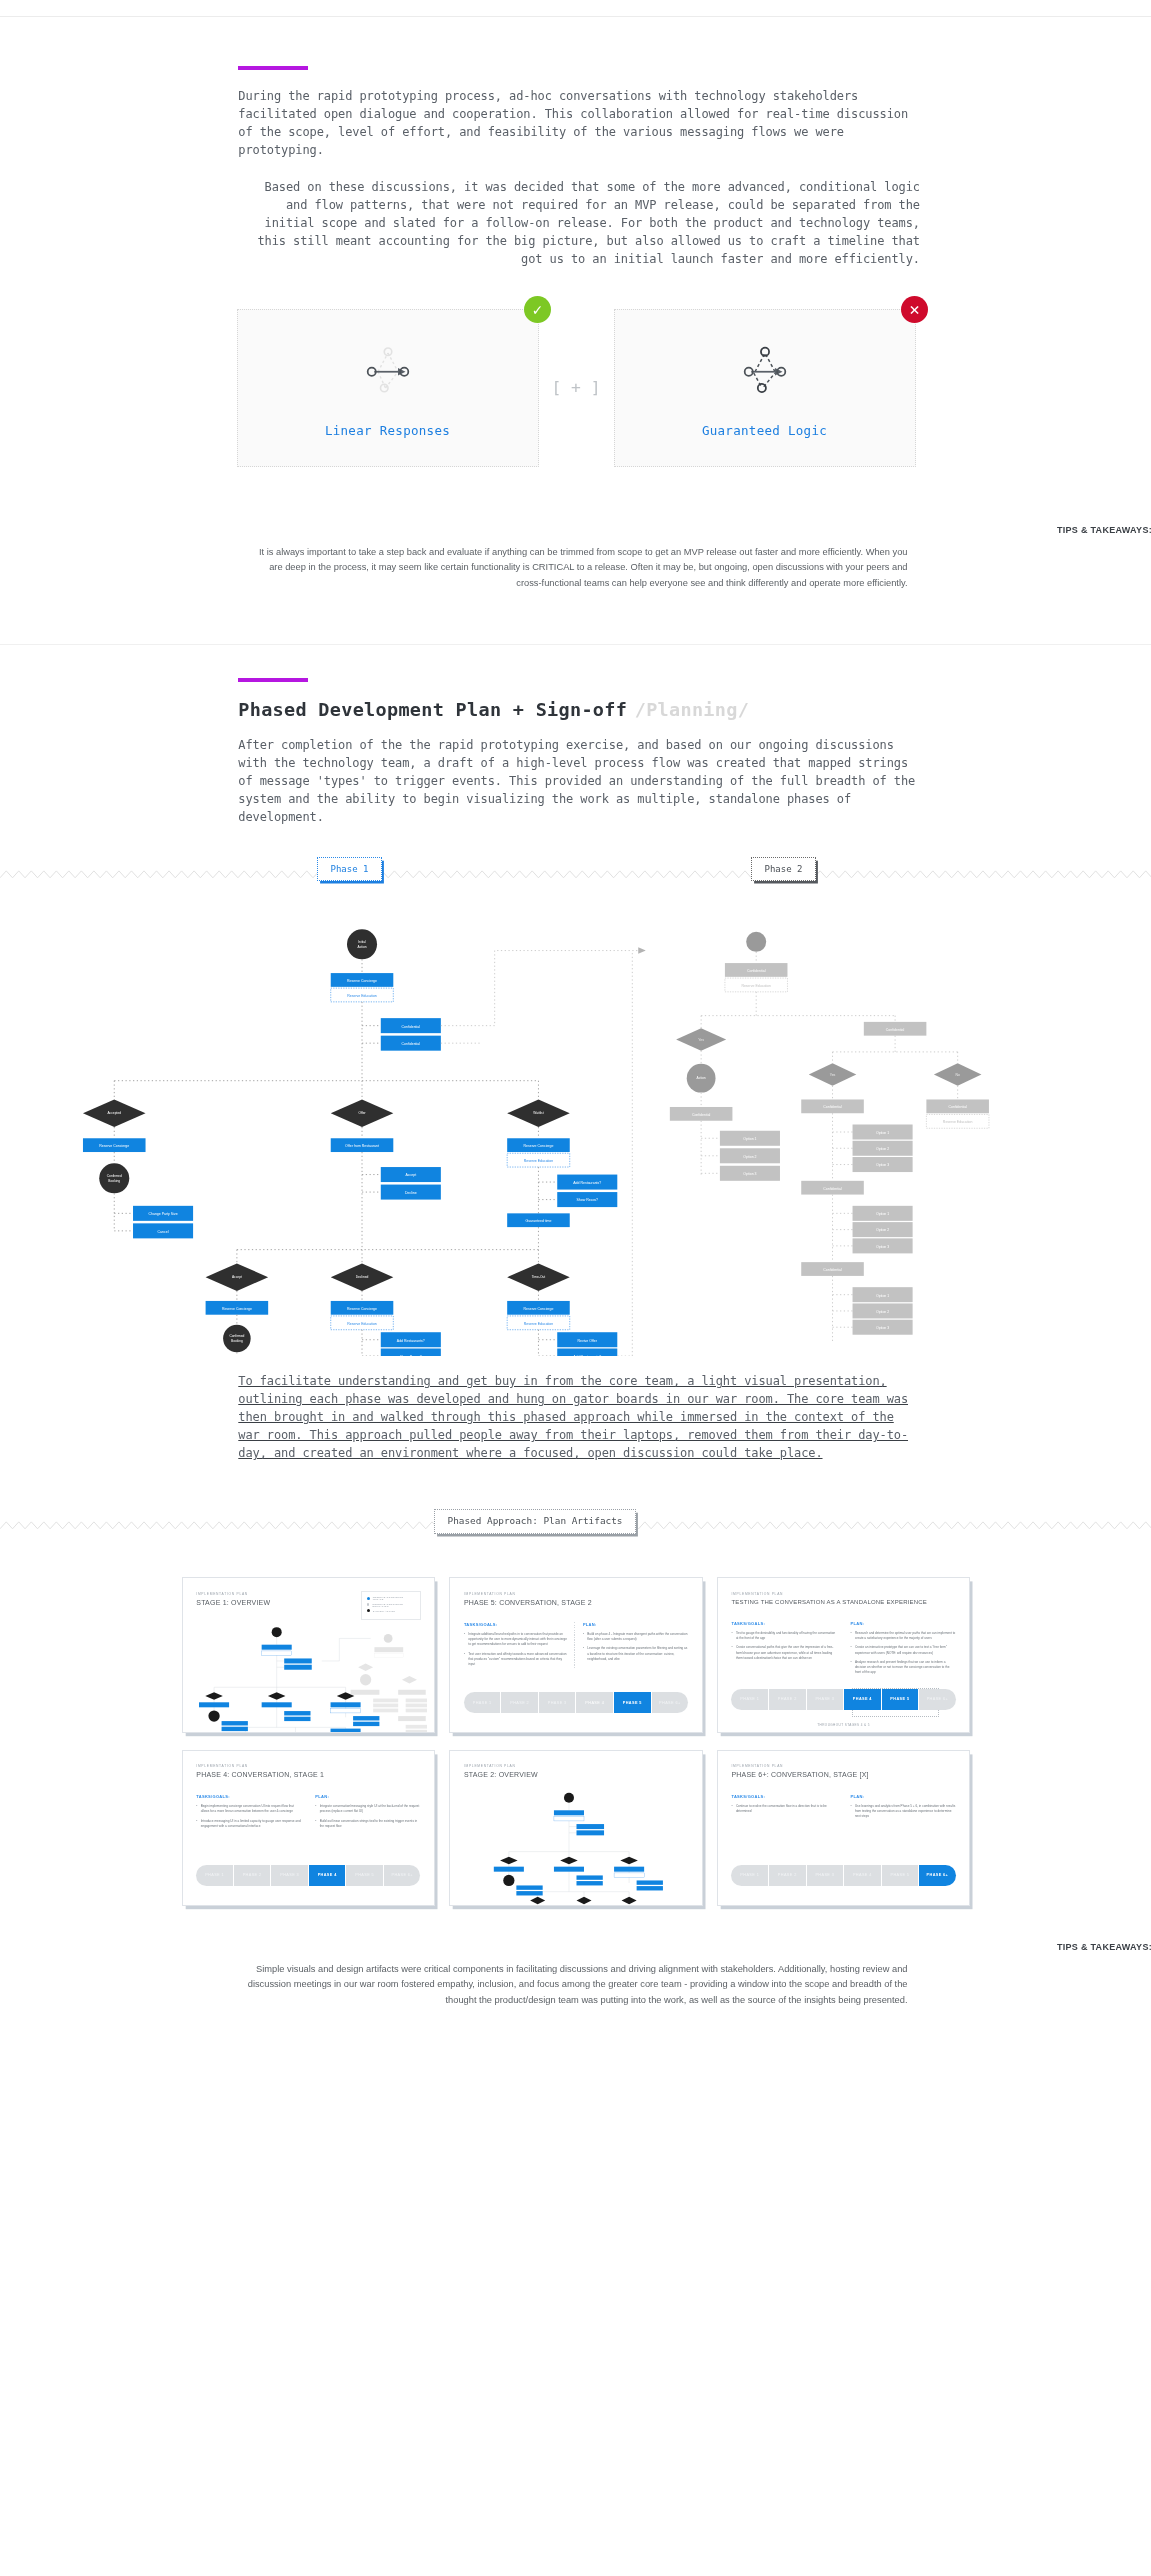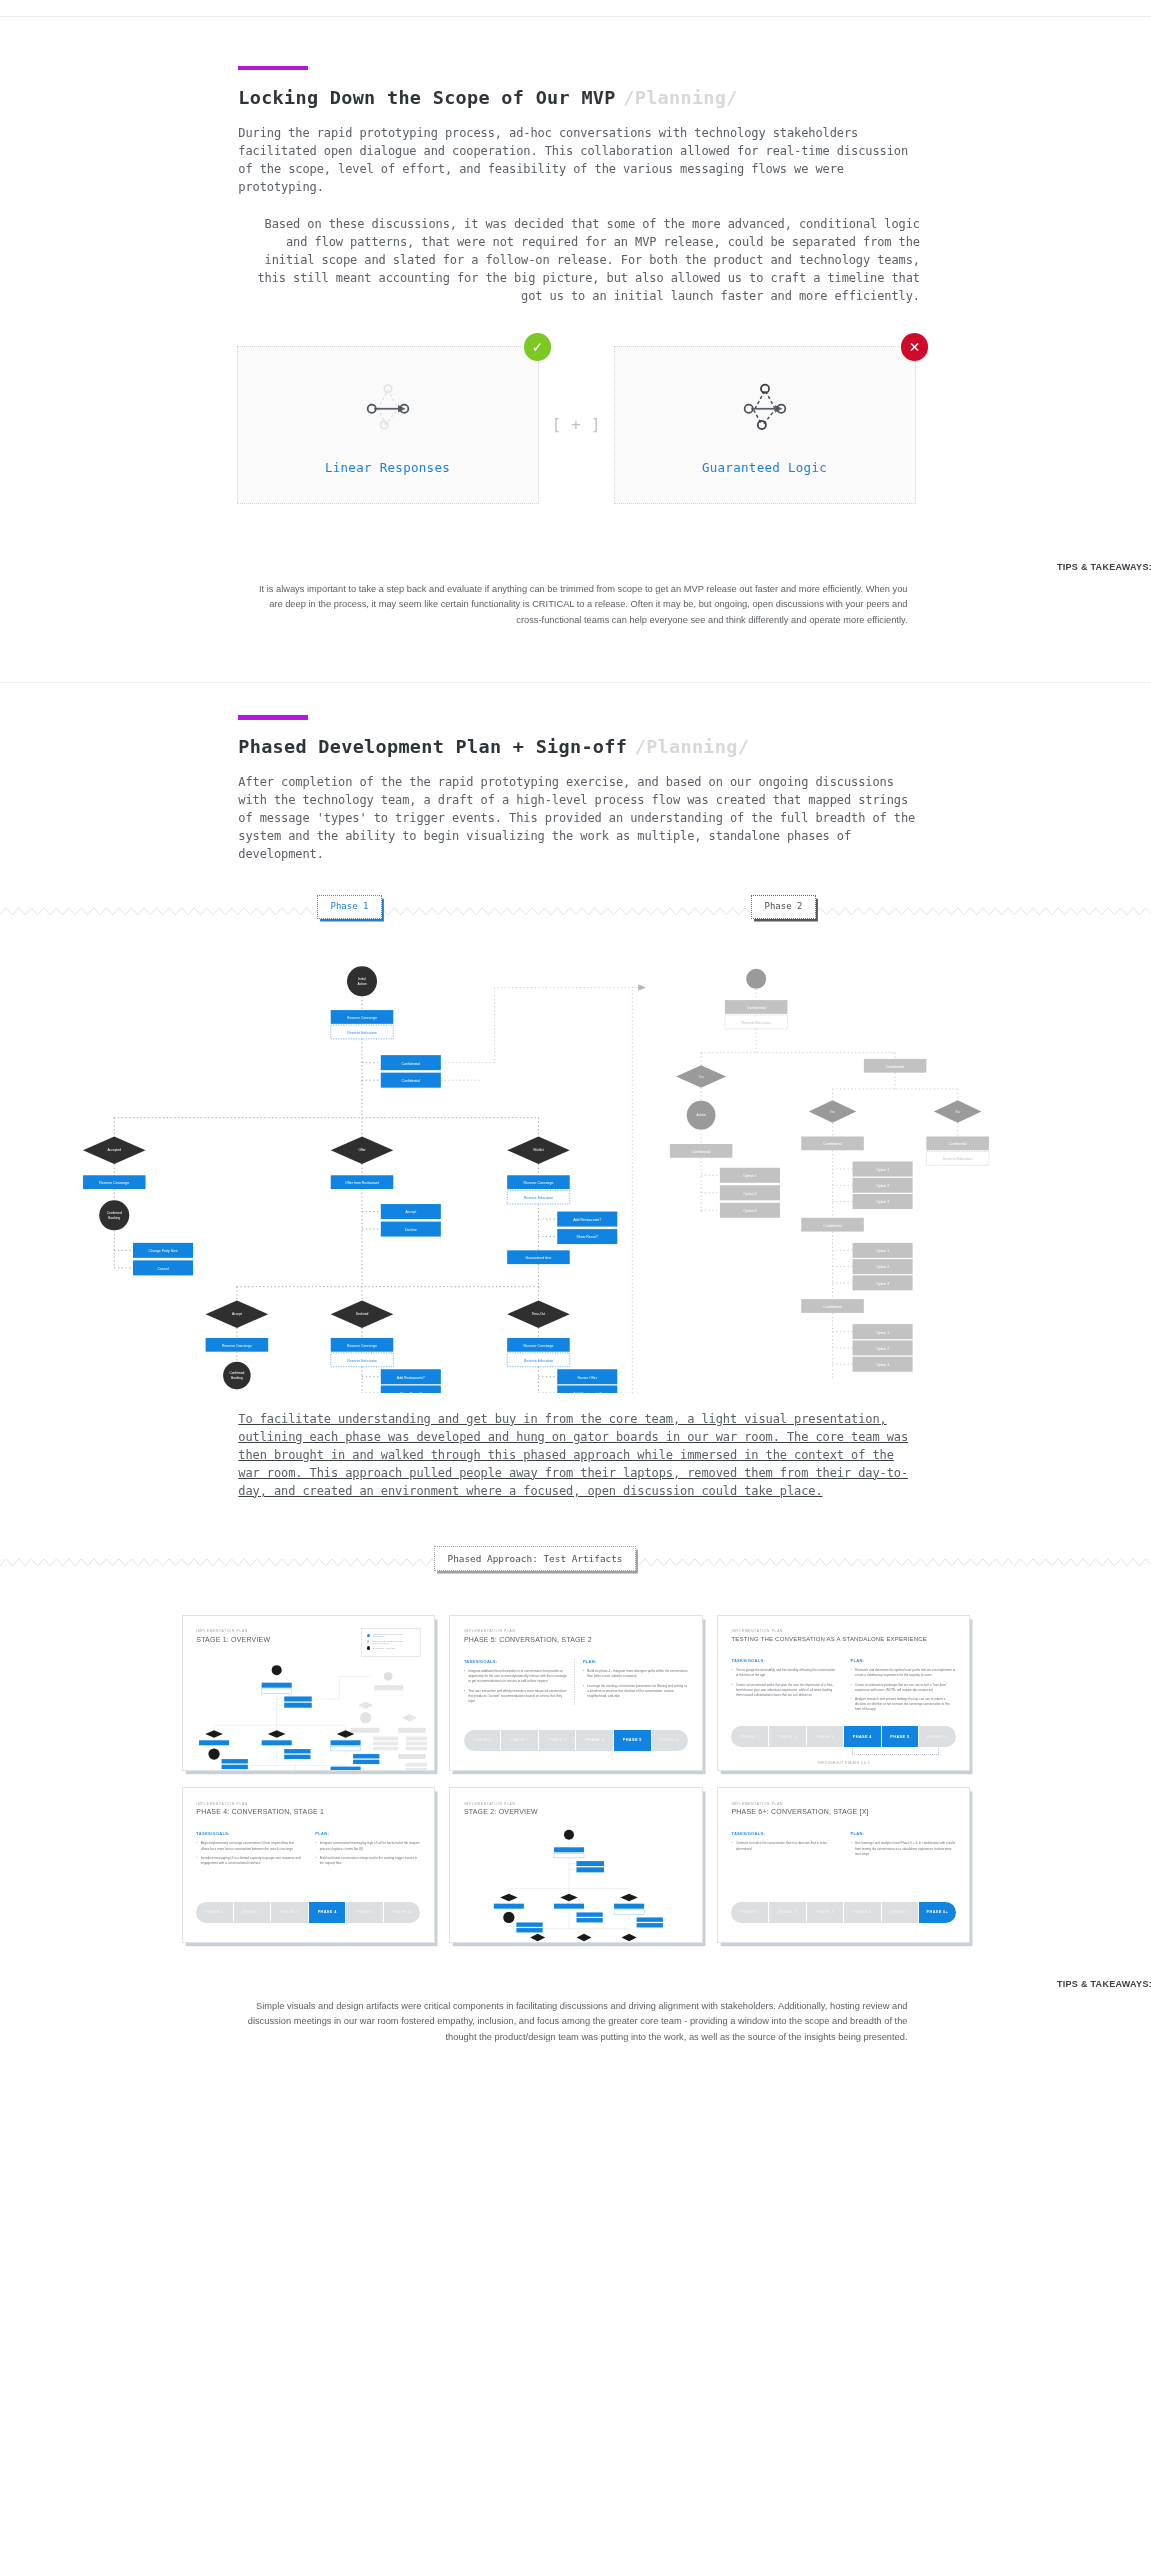--- a/index.html
+++ b/index.html
@@ -159,23 +159,20 @@
 </head>
 <body>
 
 <div class="page">
 
   <div class="top-rule"></div>
 
   <div class="section" style="padding-top:49px;">
     <div class="wrap">
       <div class="accent-bar"></div>
-      <h2 class="sec-title">
-        <span>Locking Down the Scope of Our MVP</span><span class="tag">/Planning/</span>
-      </h2>
       <p class="body">During the rapid prototyping process, ad-hoc conversations with technology stakeholders facilitated open dialogue and cooperation. This collaboration allowed for real-time discussion of the scope, level of effort, and feasibility of the various messaging flows we were prototyping.</p>
       <p class="body">Based on these discussions, it was decided that some of the more advanced, conditional logic and flow patterns, that were not required for an MVP release, could be separated from the initial scope and slated for a follow-on release. For both the product and technology teams, this still meant accounting for the big picture, but also allowed us to craft a timeline that got us to an initial launch faster and more efficiently.</p>
     </div>
 
     <div class="cards-row">
 
       <div class="cmp-card">
         <div class="badge ok">✓</div>
         <div class="glyph">
           <svg width="60" height="53" viewBox="0 0 96 84">
@@ -485,21 +482,21 @@
     </div>
 
     <div class="wrap" style="margin-top:2.5px;text-decoration:underline;">
       <p class="body">To facilitate understanding and get buy in from the core team, a light visual presentation, outlining each phase was developed and hung on gator boards in our war room. The core team was then brought in and walked through this phased approach while immersed in the context of the war room. This approach pulled people away from their laptops, removed them from their day-to-day, and created an environment where a focused, open discussion could take place.</p>
     </div>
 
     <div class="zig-band" style="margin-top:44px;">
       <svg viewBox="0 0 1840 18" preserveAspectRatio="none">
         <path d="M0 14 L10 3 L20 14 L30 3 L40 14 L50 3 L60 14 L70 3 L80 14 L90 3 L100 14 L110 3 L120 14 L130 3 L140 14 L150 3 L160 14 L170 3 L180 14 L190 3 L200 14 L210 3 L220 14 L230 3 L240 14 L250 3 L260 14 L270 3 L280 14 L290 3 L300 14 L310 3 L320 14 L330 3 L340 14 L350 3 L360 14 L370 3 L380 14 L390 3 L400 14 L410 3 L420 14 L430 3 L440 14 L450 3 L460 14 L470 3 L480 14 L490 3 L500 14 L510 3 L520 14 L530 3 L540 14 L550 3 L560 14 L570 3 L580 14 L590 3 L600 14 L610 3 L620 14 L630 3 L640 14 L650 3 L660 14 L670 3 L680 14 L690 3 L700 14 L710 3 L720 14 L730 3 L740 14 L750 3 L760 14 L770 3 L780 14 L790 3 L800 14 L810 3 L820 14 L830 3 L840 14 L850 3 L860 14 L870 3 L880 14 L890 3 L900 14 L910 3 L920 14 L930 3 L940 14 L950 3 L960 14 L970 3 L980 14 L990 3 L1000 14 L1010 3 L1020 14 L1030 3 L1040 14 L1050 3 L1060 14 L1070 3 L1080 14 L1090 3 L1100 14 L1110 3 L1120 14 L1130 3 L1140 14 L1150 3 L1160 14 L1170 3 L1180 14 L1190 3 L1200 14 L1210 3 L1220 14 L1230 3 L1240 14 L1250 3 L1260 14 L1270 3 L1280 14 L1290 3 L1300 14 L1310 3 L1320 14 L1330 3 L1340 14 L1350 3 L1360 14 L1370 3 L1380 14 L1390 3 L1400 14 L1410 3 L1420 14 L1430 3 L1440 14 L1450 3 L1460 14 L1470 3 L1480 14 L1490 3 L1500 14 L1510 3 L1520 14 L1530 3 L1540 14 L1550 3 L1560 14 L1570 3 L1580 14 L1590 3 L1600 14 L1610 3 L1620 14 L1630 3 L1640 14 L1650 3 L1660 14 L1670 3 L1680 14 L1690 3 L1700 14 L1710 3 L1720 14 L1730 3 L1740 14 L1750 3 L1760 14 L1770 3 L1780 14 L1790 3 L1800 14 L1810 3 L1820 14 L1830 3 L1840 14" fill="none" stroke="#dddddd" stroke-width="1.4"></path>
       </svg>
-      <div class="zig-label plain" style="left:434px;">Phased Approach: Test Artifacts</div>
+      <div class="zig-label plain" style="left:434px;">Phased Approach: Plan Artifacts</div>
     </div>
 
     <div class="thumbs">
 
       <div class="thumb">
         <div class="kicker">IMPLEMENTATION PLAN</div>
         <div class="ttl">STAGE 1: OVERVIEW</div>
         <div class="legend">
           <div class="lrow">
             <span class="dot" style="background:#1084e0"></span>

